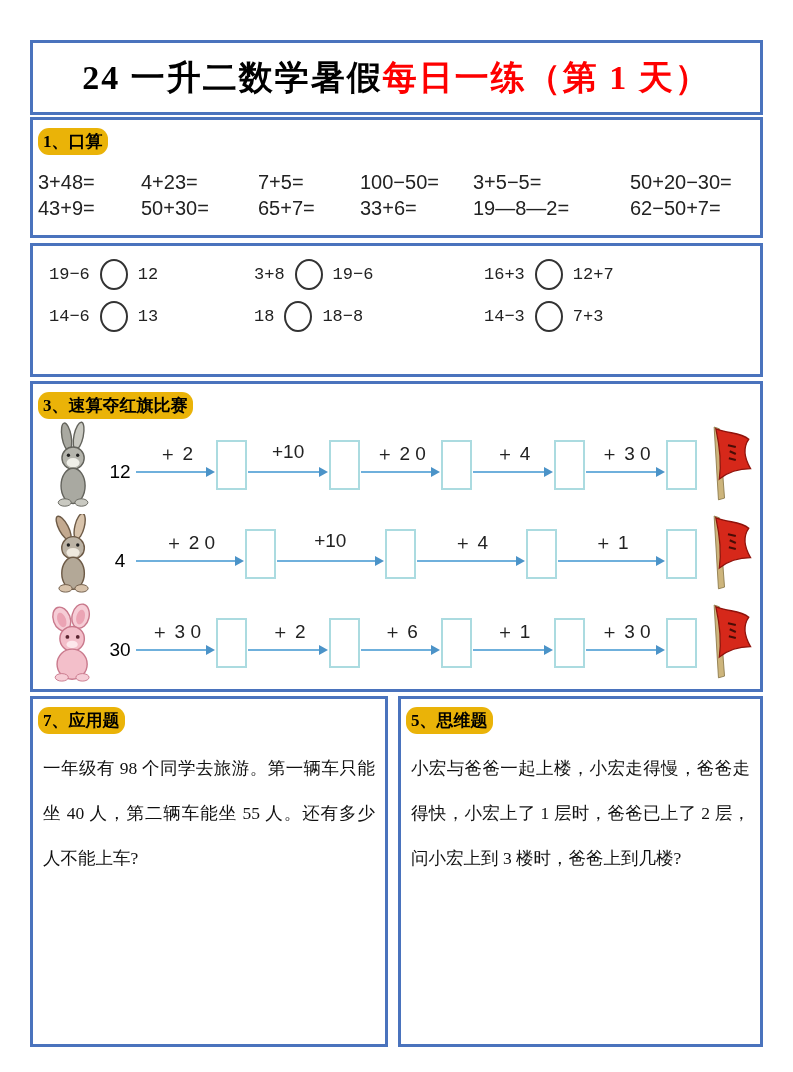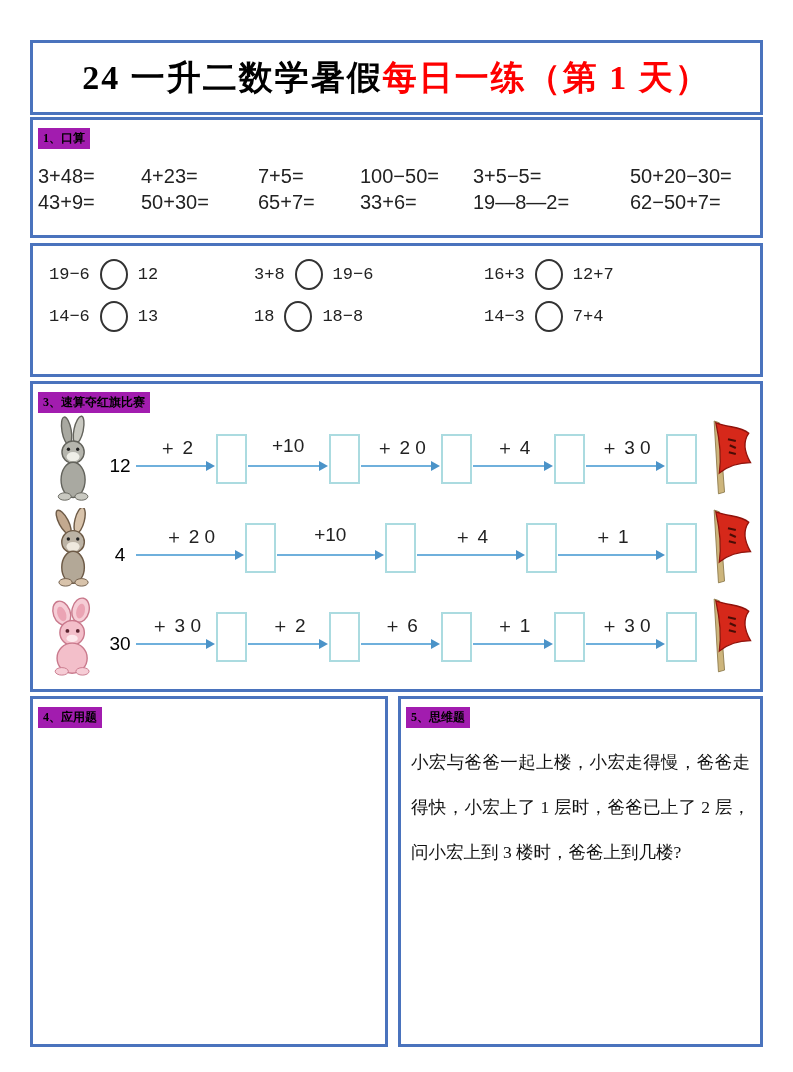--- a/index.html
+++ b/index.html
@@ -7,21 +7,21 @@
   body { width:793px; height:1072px; font-family:"Liberation Serif","DejaVu Serif",serif; }
   .page { position:relative; width:793px; height:1072px; background:#ffffff; padding:40px 30px 0 30px; }
   .bbox { border:3px solid #4a73bd; background:#fff; }
 
   
   .title-box { width:733px; height:75px; display:flex; align-items:center; justify-content:center; margin-bottom:2px; }
   .title-box h1 { font-size:34px; font-weight:bold; letter-spacing:2px; white-space:nowrap; }
   .title-red { color:#fe0000; }
 
   
-  .sec-heading { display:inline-block; background:#a21caf; font-weight:bold; font-size:12px; padding:2px 5px; margin:8px 0 0 5px; }
+  .sec-heading { display:inline-block; background:#eab308; font-weight:bold; font-size:17px; padding:2px 5px; margin:8px 0 0 5px;border-radius:11px; }
 
   
   .sec1 { width:733px; height:121px; margin-bottom:5px; overflow:hidden; }
   .s1-grid { display:grid; grid-template-columns:103px 117px 102px 113px 157px auto; row-gap:3px; margin:16px 0 0 5px; font-family:Liberation Sans, sans-serif; font-size:20px; color:#222; }
 
   
   .sec2 { width:733px; height:134px; margin-bottom:4px; overflow:hidden; }
   .h2-circle { display:inline-block; width:25px; height:27px; border:2px solid #222; border-radius:50%; background:#fff; vertical-align:middle; margin:0 3px; }
   .s2-grid { display:grid; grid-template-columns:205px 230px auto; row-gap:5px; margin:10px 0 0 16px; }
   .cmp { display:flex; align-items:center; height:37px; font-family:Liberation Mono, monospace; font-size:17px; color:#222; }
@@ -97,21 +97,21 @@
           <span>13</span>
         </div>
       <div class="cmp">
           <span>18</span>
           <span class="cmp-circle"></span>
           <span>18−8</span>
         </div>
       <div class="cmp">
           <span>14−3</span>
           <span class="cmp-circle"></span>
-          <span>7+4</span>
+          <span>7+3</span>
         </div>
     </div>
   </div>
 
   <div class="bbox sec3">
     <span class="sec-heading">3、速算夺红旗比赛</span>
 
     
     <div class="race-row">
       <span class="animal">
@@ -297,21 +297,22 @@
           <path d="M14,6 L20,8 L26,88 L19,90 Z" fill="#cdb57c" stroke="#8a7748" stroke-width="1"></path>
           <path d="M16,8 C32,14 44,12 54,20 C47,30 49,42 56,54 C42,54 30,58 20,66 C23,46 20,26 16,8 Z" fill="#d6281a" stroke="#8f120b" stroke-width="1.5"></path>
           <path d="M30,27 l9,2 M32,34 l7,3 M31,42 l8,2" stroke="#4a0d06" stroke-width="2.5" fill="none"></path>
         </svg>
       </span>
     </div>
   </div>
 
   <div class="bottom-row">
     <div class="bbox sec4">
-      <span class="sec-heading">4、应用题</span>
+      <span class="sec-heading">7、应用题</span>
+      <p class="word-text">一年级有 98 个同学去旅游。第一辆车只能坐 40 人，第二辆车能坐 55 人。还有多少人不能上车?</p>
     </div>
     <div class="bbox sec5">
       <span class="sec-heading">5、思维题</span>
       <p class="word-text">小宏与爸爸一起上楼，小宏走得慢，爸爸走得快，小宏上了 1 层时，爸爸已上了 2 层，问小宏上到 3 楼时，爸爸上到几楼?</p>
     </div>
   </div>
 
 </div>
 
 </body></html>

